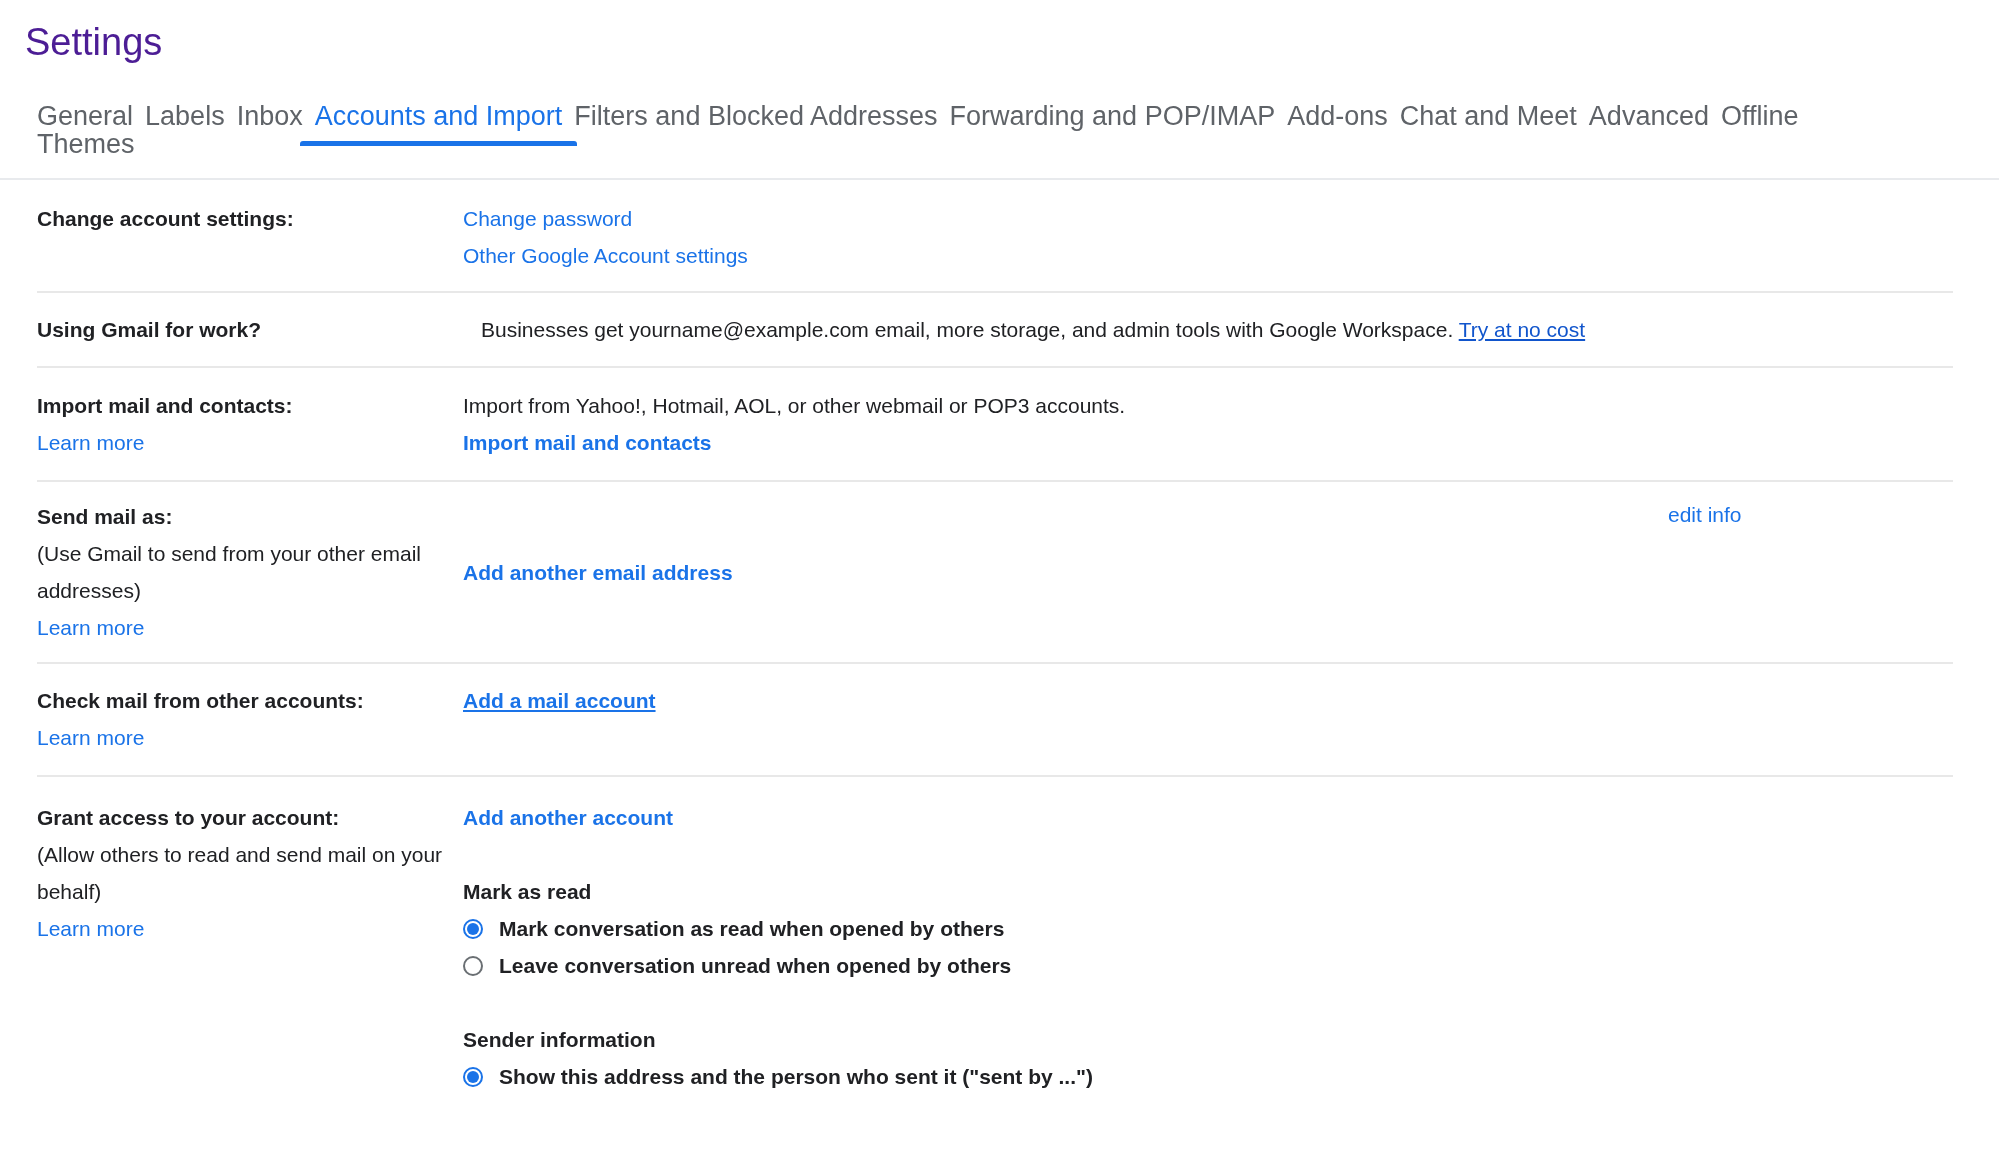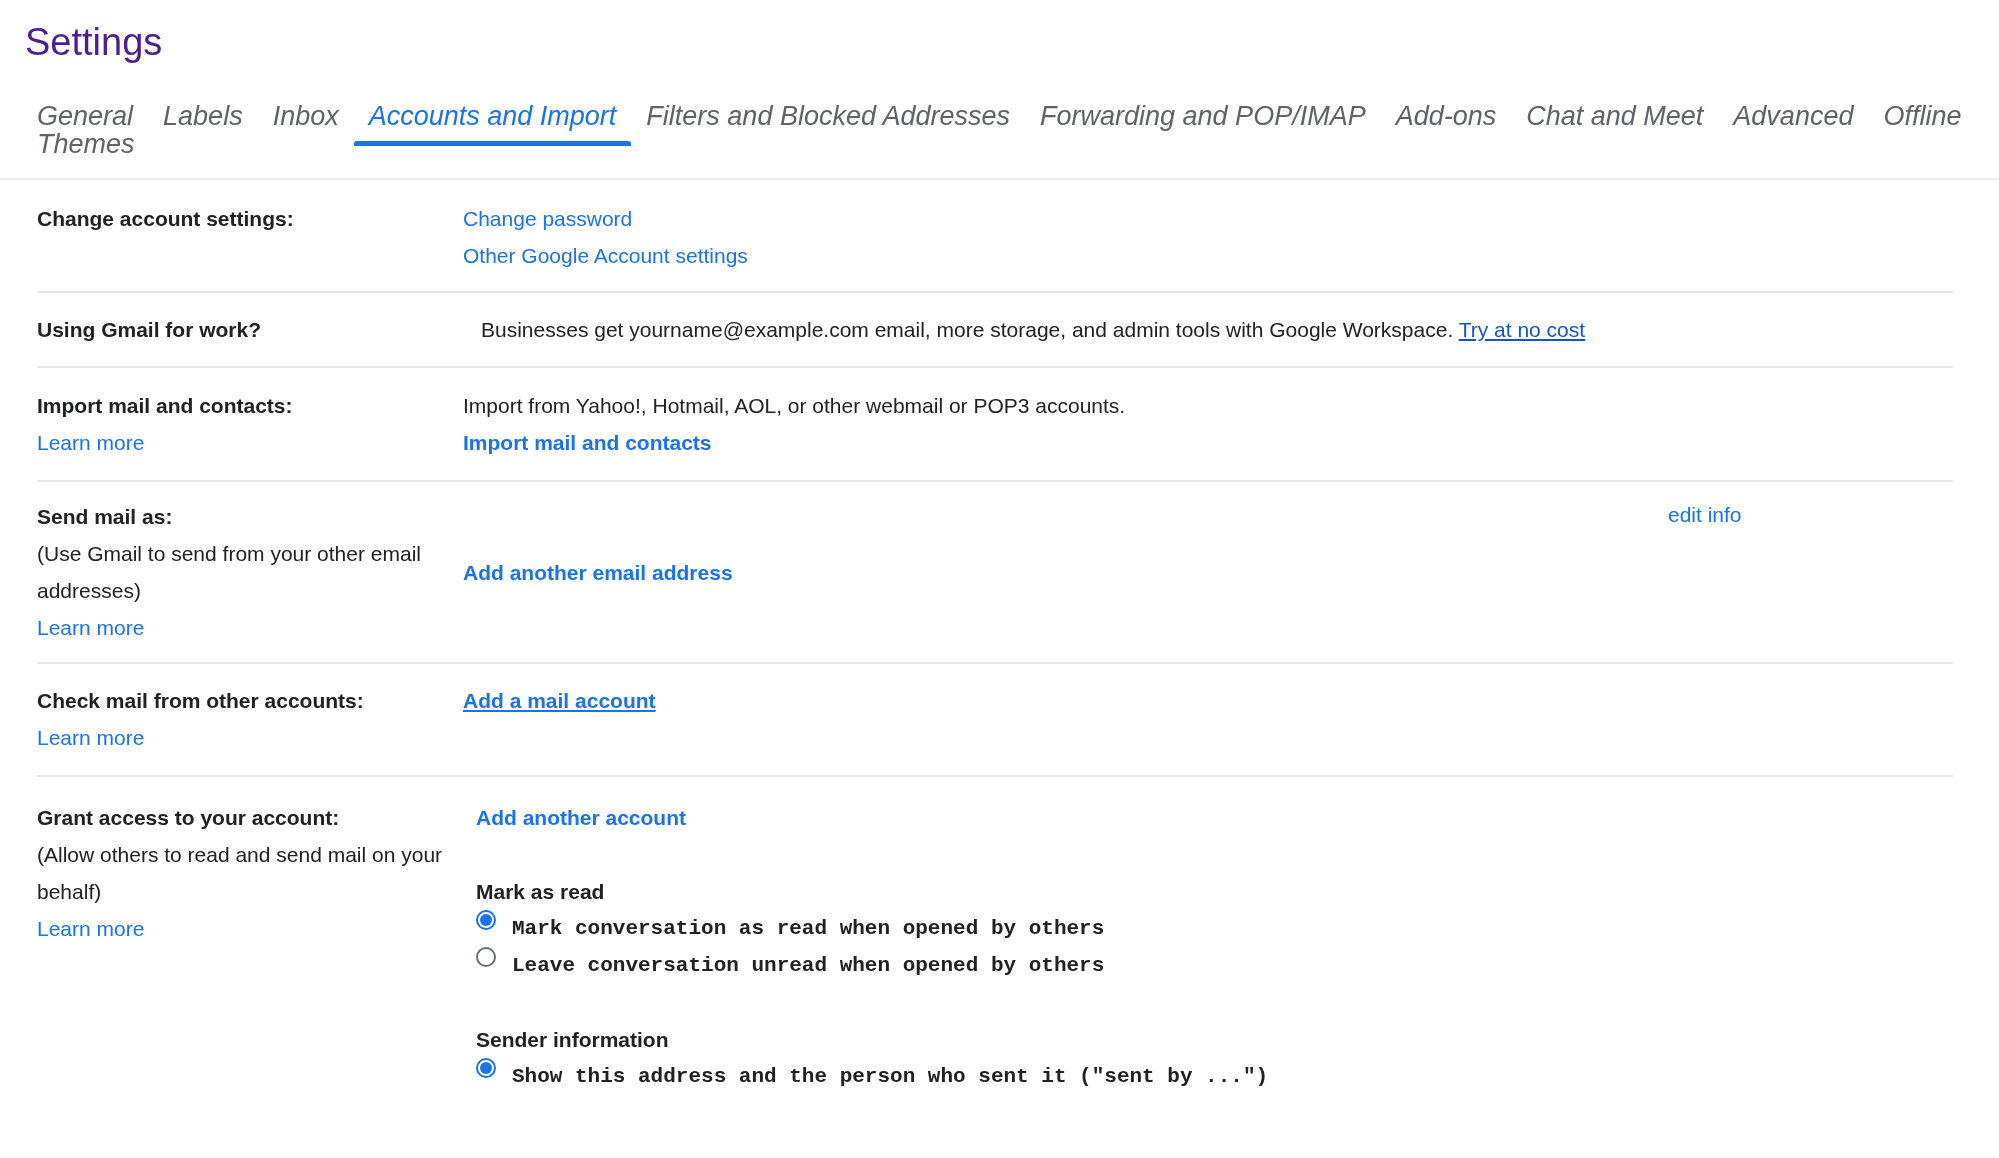--- a/index.html
+++ b/index.html
@@ -2,50 +2,50 @@
 <html><head>
 <meta charset="utf-8">
 <style>
   * { margin:0; padding:0; box-sizing:border-box; }
   html,body { width:1999px; height:1158px; background:#ffffff; overflow:hidden;
     font-family:"Liberation Sans","DejaVu Sans",sans-serif; color:#202124; }
 
   .page-title { margin:18px 0 0 25px; font-size:38px; font-weight:400; line-height:48px; color:#4c1d95; }
 
   .tabs { margin:36px 0 0 37px; }
-  .tab-row { display:flex; gap:30px; align-items:flex-start;font-style:italic; }
+  .tab-row { display:flex; gap:12px; align-items:flex-start; }
   .tab-row2 { }
   .tab { font-size:27px; line-height:28px; color:#5f6368; cursor:pointer; position:relative; white-space:nowrap; }
   .tab.active { color:#1a73e8; font-weight:400; }
   .tab.active::after { content:""; position:absolute; left:-15px; right:-15px; bottom:-16px;
     height:5px; background:#1a73e8; border-radius:3px 3px 0 0; }
   .tabs-divider { margin-top:20px; border-bottom:2px solid #e8eaed; }
 
   .settings-row { display:flex; margin:0 46px 0 37px; border-bottom:2px solid #e8e8e8; position:relative; }
-  .settings-row.last { border-bottom:none;gap:13px; }
+  .settings-row.last { border-bottom:none; }
   .col-left { width:426px; flex-shrink:0; }
   .col-right { flex:1; }
   .row-1 { padding:20px 0 17px 0; }
   .row-2 { padding:18px 0 18px 0;gap:18px; }
   .row-3 { padding:19px 0 19px 0; }
   .row-4 { padding:16px 0 16px 0; }
   .row-5 { padding:18px 0 19px 0; }
   .row-6 { padding:22px 0 0 0; }
 
   .t { font-size:21px; line-height:37px; }
   .b { font-weight:bold; }
   a, .link { color:#1a73e8; text-decoration:none; cursor:pointer; }
   .link-ul { text-decoration:underline; }
   .link-dark { color:#1155cc; text-decoration:underline; }
   .block-link { display:block; }
 
   .row-4 .col-right { display:flex; align-items:center; }
   .edit-info { position:absolute; left:1631px; top:14px; }
 
-  .option { display:flex; height:37px; cursor:pointer;font-family:Liberation Mono, monospace; }
+  .option { display:flex; align-items:center; height:37px; cursor:pointer; }
   .radio { width:20px; height:20px; border:2px solid #6a6f73; border-radius:50%;
     margin-right:16px; flex-shrink:0; position:relative; background:#fff; }
   .radio.checked { border-color:#1a73e8; }
   .radio.checked::after { content:""; position:absolute; left:50%; top:50%;
     width:12px; height:12px; margin:-6px 0 0 -6px; border-radius:50%; background:#1a73e8; }
   .spacer-line { height:37px; }
 </style>
 </head>
 <body>
 

